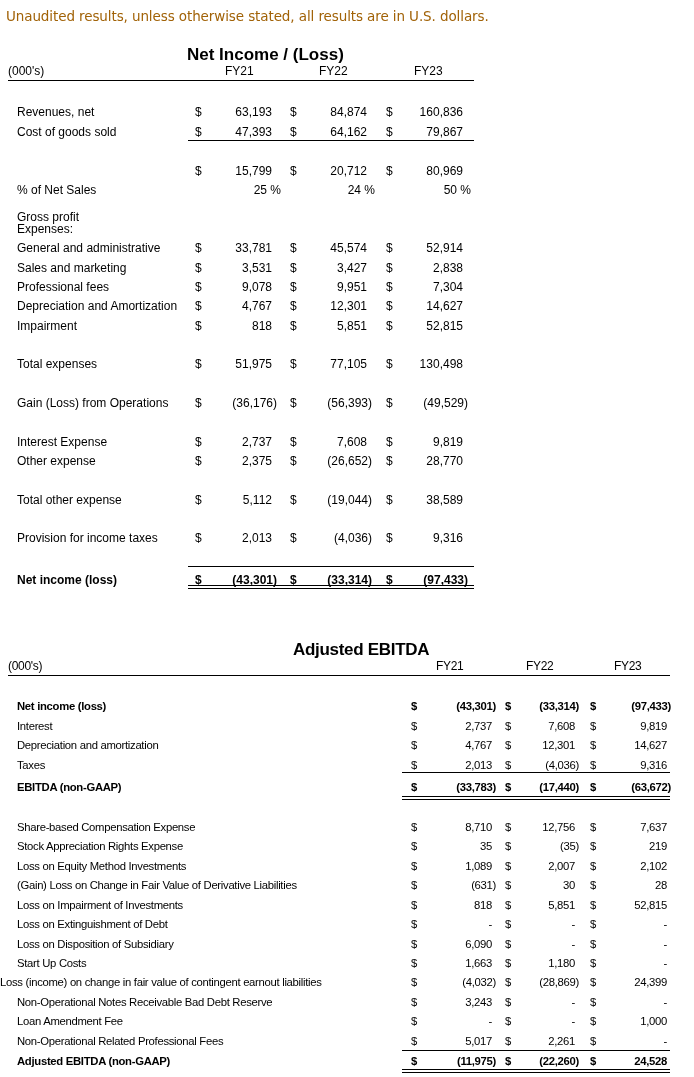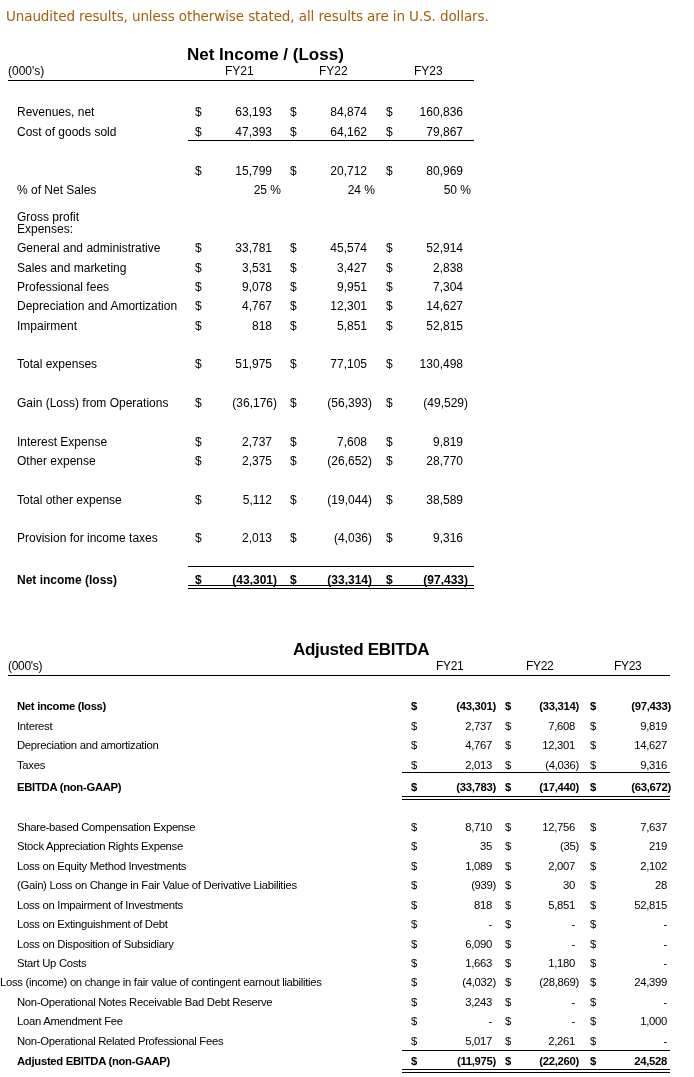--- a/index.html
+++ b/index.html
@@ -257,21 +257,21 @@
       <span style="left: 411px;">$</span>
       <span class="num" style="right: 202px;">1,089</span>
       <span style="left: 505px;">$</span>
       <span class="num" style="right: 119px;">2,007</span>
       <span style="left: 590px;">$</span>
       <span class="num" style="right: 27px;">2,102</span>
     </div>
     <div class="row" style="top: 877px; width: 694px;">
       <span class="lbl" style="left: 17px;">(Gain) Loss on Change in Fair Value of Derivative Liabilities</span>
       <span style="left: 411px;">$</span>
-      <span class="num" style="right: 198px;">(939)</span>
+      <span class="num" style="right: 198px;">(631)</span>
       <span style="left: 505px;">$</span>
       <span class="num" style="right: 119px;">30</span>
       <span style="left: 590px;">$</span>
       <span class="num" style="right: 27px;">28</span>
     </div>
     <div class="row" style="top: 897px; width: 694px;">
       <span class="lbl" style="left: 17px;">Loss on Impairment of Investments</span>
       <span style="left: 411px;">$</span>
       <span class="num" style="right: 202px;">818</span>
       <span style="left: 505px;">$</span>

